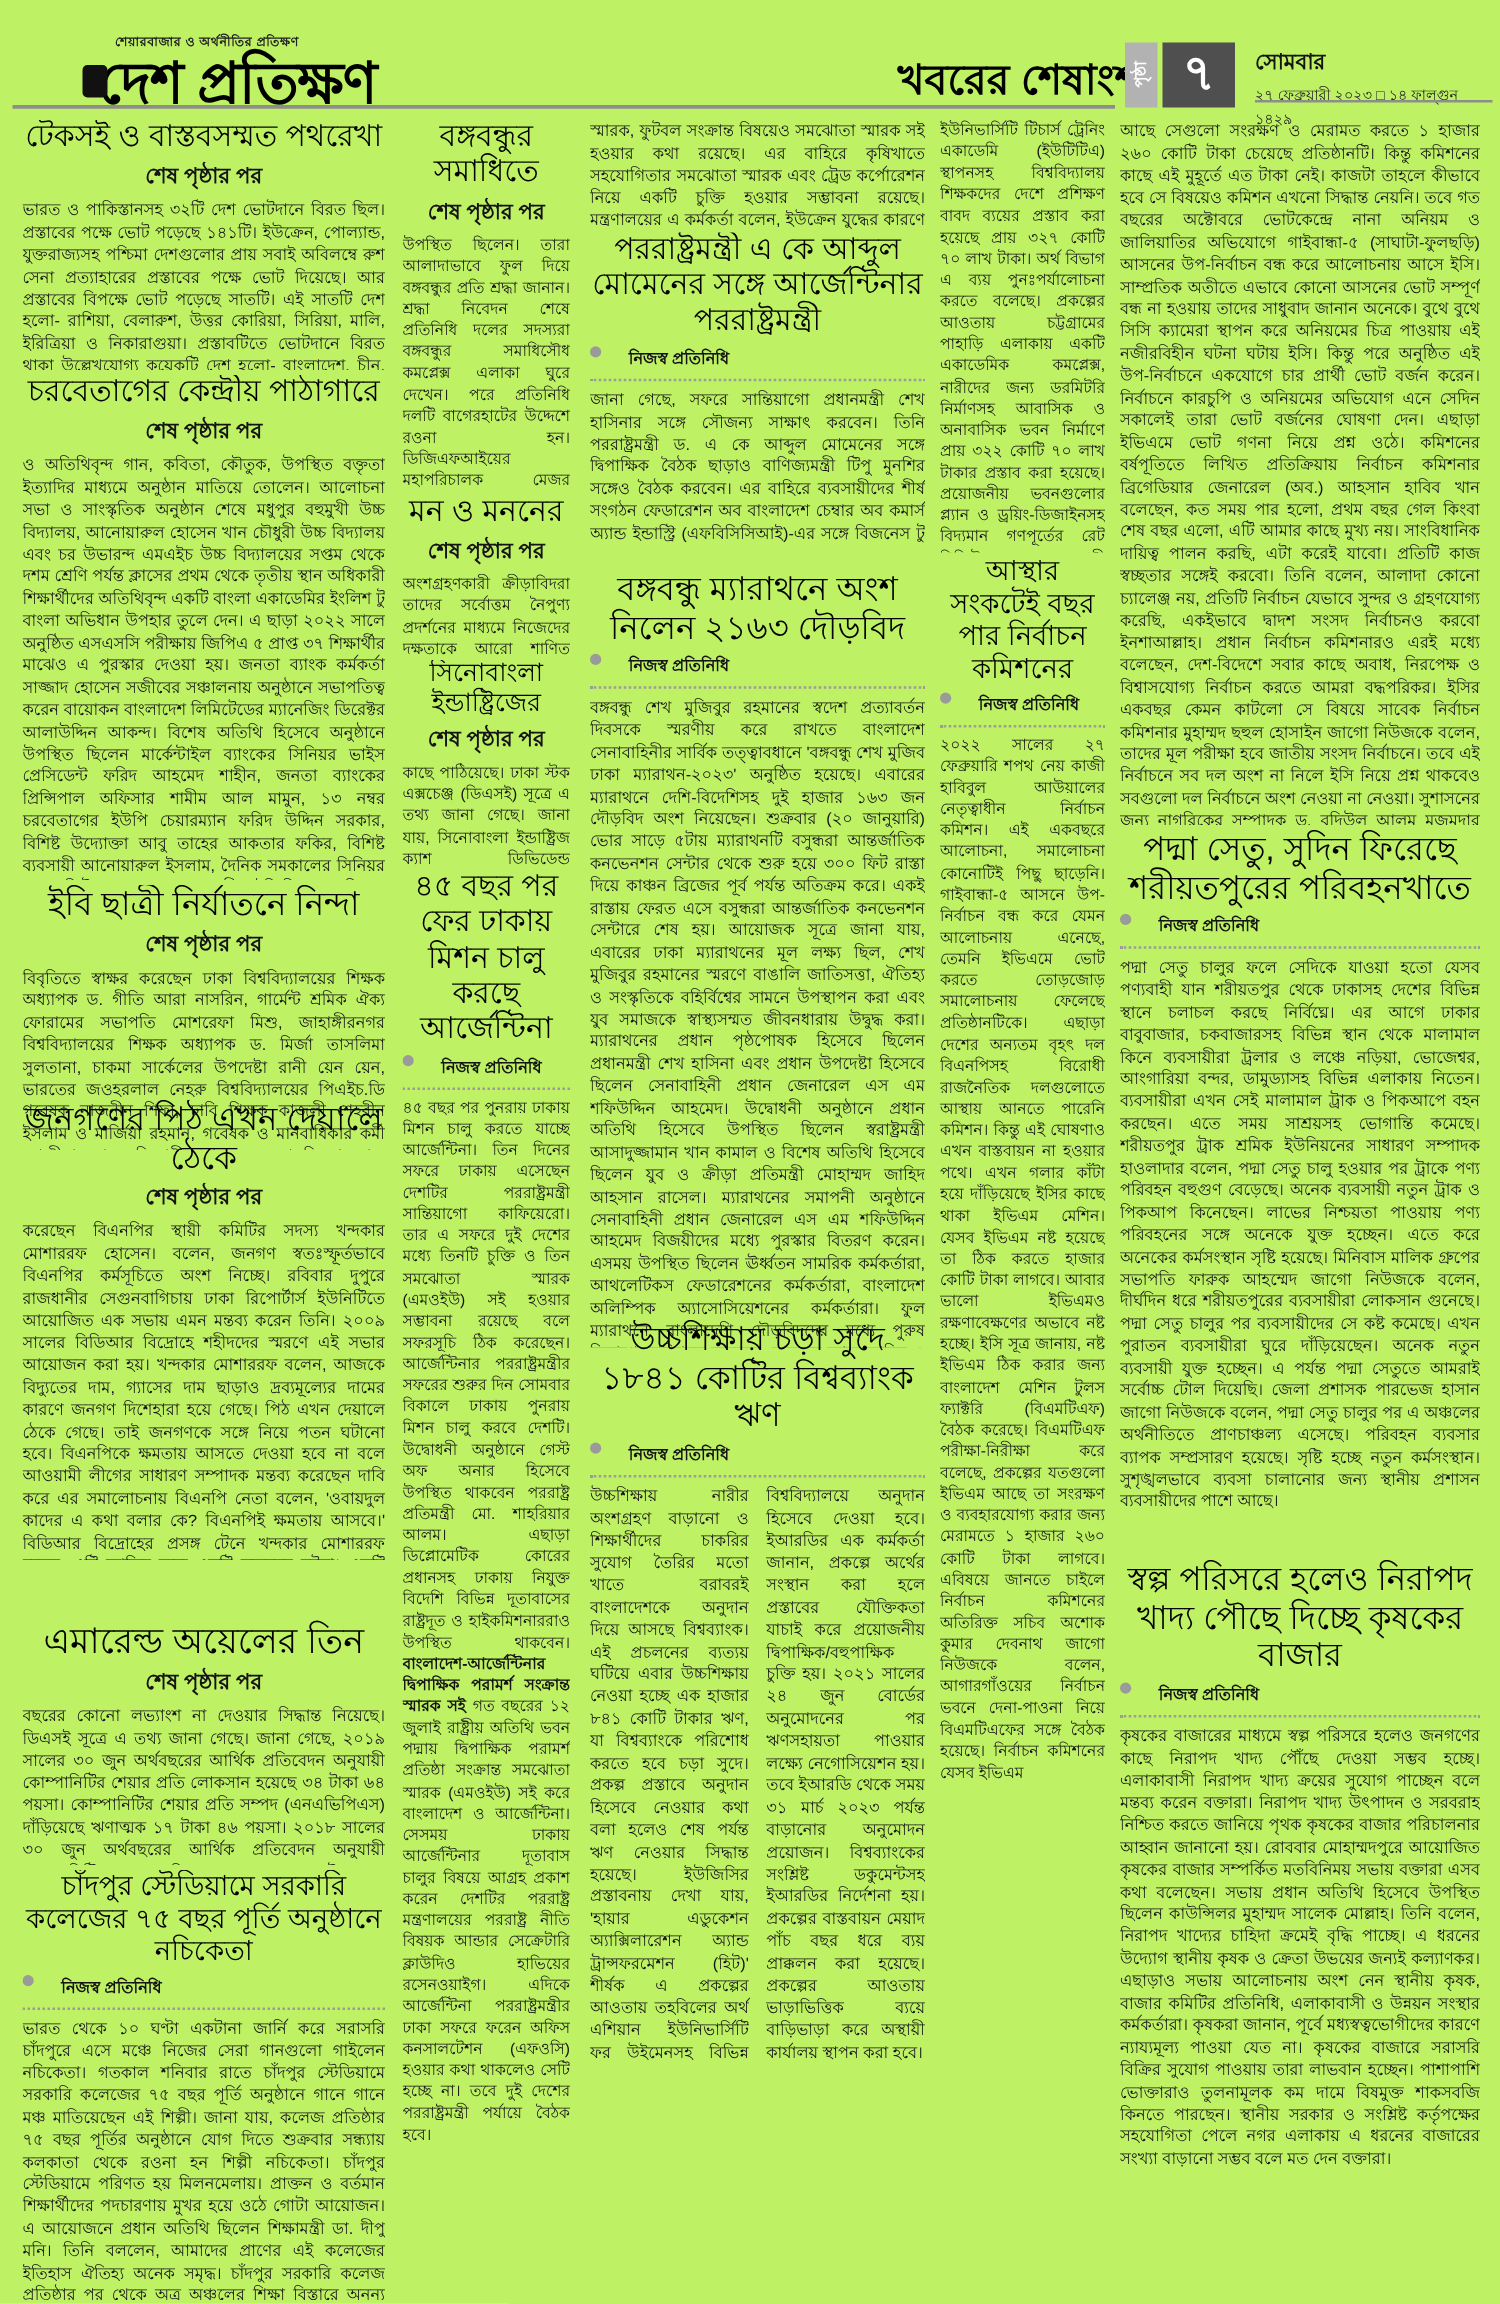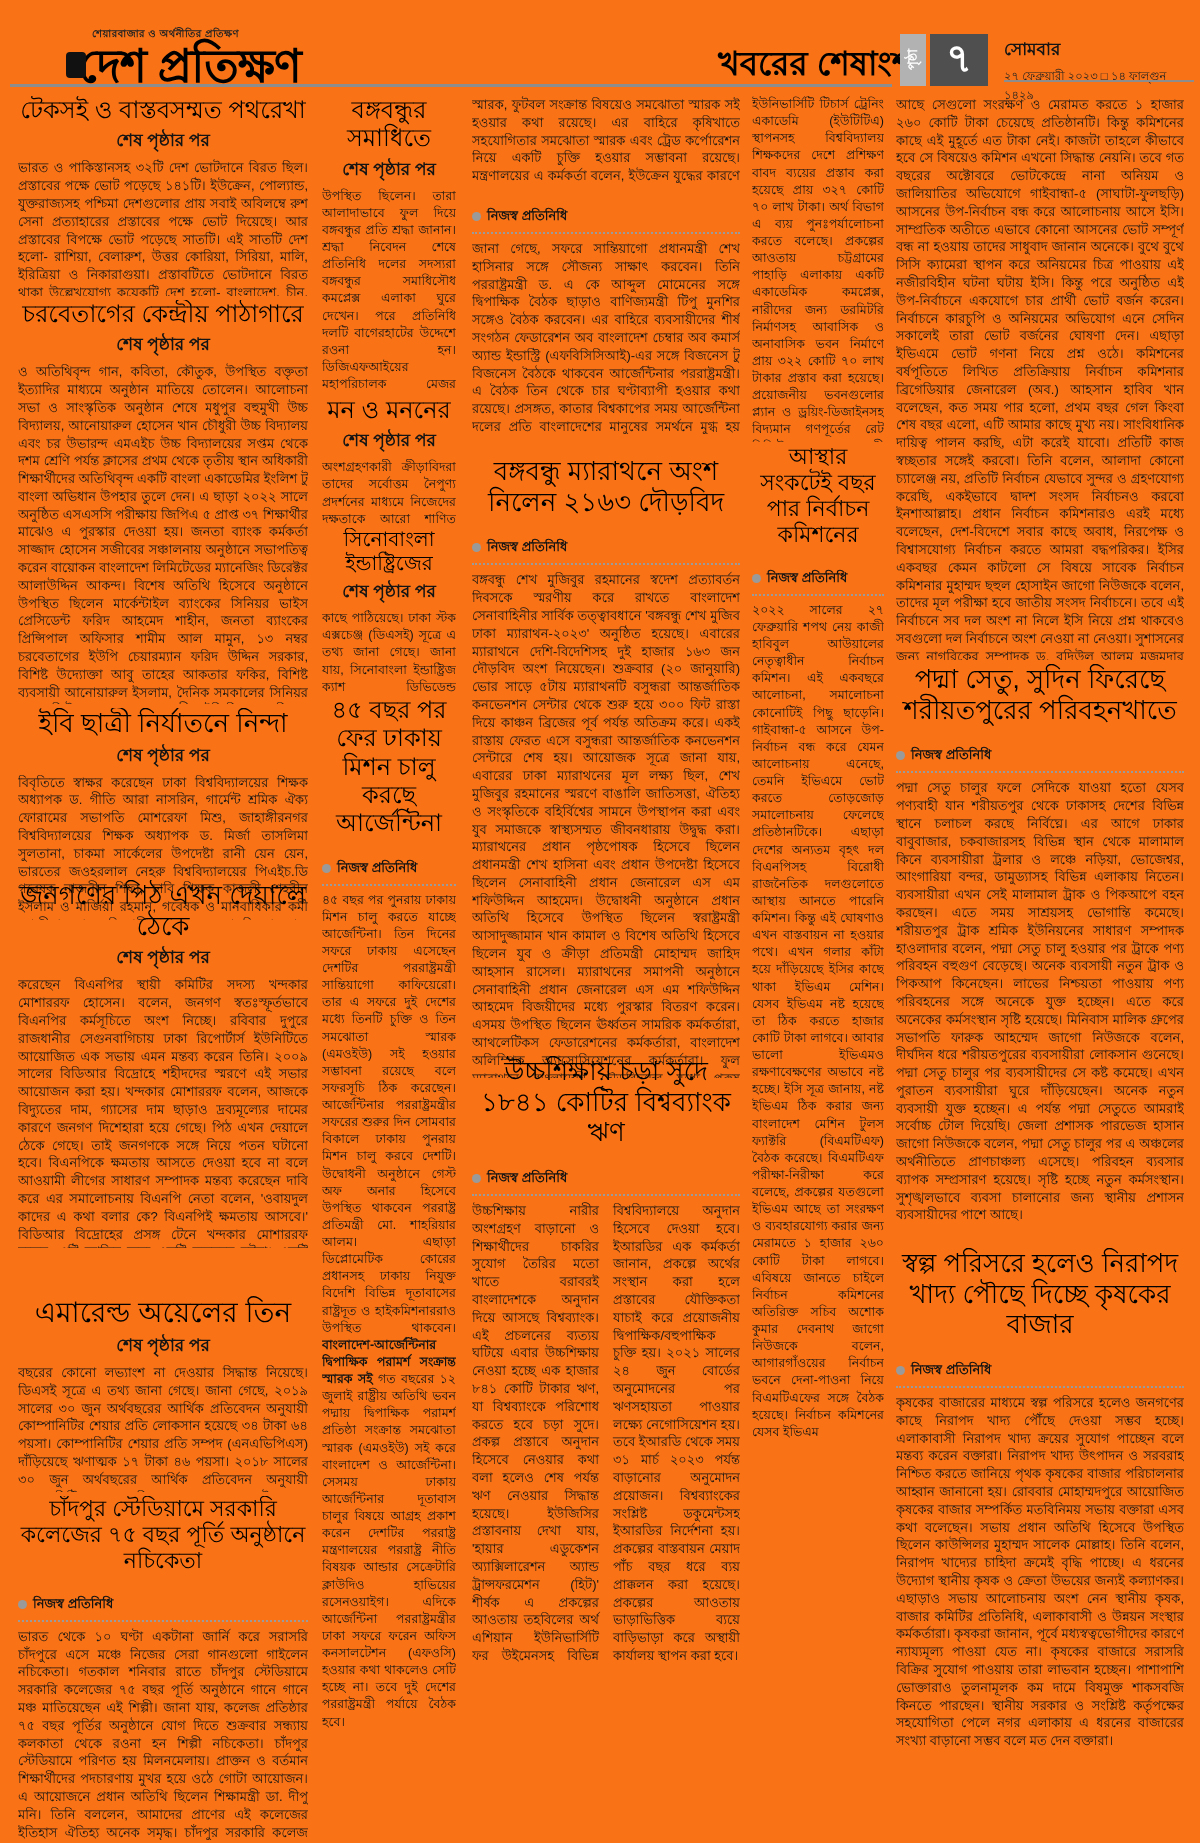--- a/index.html
+++ b/index.html
@@ -1,16 +1,16 @@
 <!DOCTYPE html>
 <html><head>
 <meta charset="utf-8">
 <style>
   html,body{margin:0;padding:0;background:#e9e9e9;}
-  #page{position:relative;width:1200px;height:1843px;background:#f97316;margin:0 auto;
+  #page{position:relative;width:1200px;height:1843px;background:#bef264;margin:0 auto;
         font-family:"Liberation Sans","DejaVu Sans",sans-serif;color:#141414;overflow:hidden;}
   
   #masthead{position:absolute;left:78px;top:26px;}
   .tagline{font-size:10px;font-weight:bold;color:#222;margin-left:14px;letter-spacing:.5px;}
   .mast-title{font-size:46px;font-weight:bold;line-height:1.0;letter-spacing:-1px;color:#000;}
   .seal{position:absolute;left:-12px;top:26px;width:20px;height:26px;background:#111;border-radius:4px;}
   #section-title{position:absolute;left:718px;top:38px;font-size:33px;font-weight:bold;color:#000;}
   #pagelabel-box{position:absolute;left:900px;top:34px;width:26px;height:52px;background:#b2b2b2;
         color:#fff;display:flex;align-items:center;justify-content:center;}
   #pagelabel-box span{writing-mode:vertical-rl;transform:rotate(180deg);font-size:13px;font-weight:bold;}
@@ -18,21 +18,21 @@
         display:flex;align-items:center;justify-content:center;font-size:40px;font-weight:bold;}
   #dateblock{position:absolute;left:1004px;top:36px;width:190px;}
   #day{font-size:17px;font-weight:bold;}
   #dateline{font-size:11.5px;margin-top:4px;color:#222;}
   .hrule{position:absolute;background:#8d8d8d;}
   
   .art{position:absolute;display:flex;flex-direction:column;overflow:hidden;}
   .hl{font-weight:normal;text-align:center;line-height:1.18;color:#000;}
   .s20{font-size:20px;} .s22{font-size:22px;} .s24{font-size:24px;} .s26{font-size:26px;} .s28{font-size:28px;}
   .cont{font-size:17px;font-weight:bold;text-align:center;margin:3px 0 4px;}
-  .by{display:flex;align-items:center;gap:6px;font-size:13px;font-weight:bold;margin:20px 0 3px;}
+  .by{display:flex;align-items:flex-start;gap:22px;font-size:13px;font-weight:bold;margin:6px 0 3px;}
   .dot{width:9px;height:9px;border-radius:50%;background:#9a9a9a;flex:0 0 auto;}
   .dotrule{border-top:2px dotted #9b9b9b;margin:2px 0 6px;}
   .body{font-size:13px;line-height:1.37;text-align:justify;flex:1 1 auto;overflow:hidden;}
   .body.small{font-size:12.5px;}
   .cols2{column-count:2;column-gap:14px;}
   .subhead-inline{font-weight:bold;}
 </style>
 </head>
 <body>
 
@@ -127,20 +127,21 @@
       <span class="subhead-inline">বাংলাদেশ-আর্জেন্টিনার দ্বিপাক্ষিক পরামর্শ সংক্রান্ত স্মারক সই</span>
       <span>গত বছরের ১২ জুলাই রাষ্ট্রীয় অতিথি ভবন পদ্মায় দ্বিপাক্ষিক পরামর্শ প্রতিষ্ঠা সংক্রান্ত সমঝোতা স্মারক (এমওইউ) সই করে বাংলাদেশ ও আর্জেন্টিনা। সেসময় ঢাকায় আর্জেন্টিনার দূতাবাস চালুর বিষয়ে আগ্রহ প্রকাশ করেন দেশটির পররাষ্ট্র মন্ত্রণালয়ের পররাষ্ট্র নীতি বিষয়ক আন্ডার সেক্রেটারি ক্লাউদিও হাভিয়ের রসেনওয়াইগ। এদিকে আর্জেন্টিনা পররাষ্ট্রমন্ত্রীর ঢাকা সফরে ফরেন অফিস কনসালটেশন (এফওসি) হওয়ার কথা থাকলেও সেটি হচ্ছে না। তবে দুই দেশের পররাষ্ট্রমন্ত্রী পর্যায়ে বৈঠক হবে।</span>
     </div>
   </div>
 
   <div class="art" style="left:472px;top:96px;width:268px;height:88px;">
     <div class="body">স্মারক, ফুটবল সংক্রান্ত বিষয়েও সমঝোতা স্মারক সই হওয়ার কথা রয়েছে। এর বাহিরে কৃষিখাতে সহযোগিতার সমঝোতা স্মারক এবং ট্রেড কর্পোরেশন নিয়ে একটি চুক্তি হওয়ার সম্ভাবনা রয়েছে। মন্ত্রণালয়ের এ কর্মকর্তা বলেন, ইউক্রেন যুদ্ধের কারণে আমাদের বিকল্প মার্কেট খুঁজতে হচ্ছে। এজন্য আমরা আর্জেন্টিনা থেকে সয়াবিন তেল আমদানি করতে চাচ্ছি। ওটার প্রেক্ষিতে একটা এমওইউ স্বাক্ষরিত হওয়ার সম্ভাবনা রয়েছে।</div>
   </div>
 
   <div class="art" style="left:472px;top:186px;width:268px;height:248px;">
+    <div class="hl s24">পররাষ্ট্রমন্ত্রী এ কে আব্দুল মোমেনের সঙ্গে আর্জেন্টিনার পররাষ্ট্রমন্ত্রী</div>
     <div class="by">
         <span class="dot"></span>
         <span>নিজস্ব প্রতিনিধি</span>
       </div>
     <div class="dotrule"></div>
     <div class="body">জানা গেছে, সফরে সান্তিয়াগো প্রধানমন্ত্রী শেখ হাসিনার সঙ্গে সৌজন্য সাক্ষাৎ করবেন। তিনি পররাষ্ট্রমন্ত্রী ড. এ কে আব্দুল মোমেনের সঙ্গে দ্বিপাক্ষিক বৈঠক ছাড়াও বাণিজ্যমন্ত্রী টিপু মুনশির সঙ্গেও বৈঠক করবেন। এর বাহিরে ব্যবসায়ীদের শীর্ষ সংগঠন ফেডারেশন অব বাংলাদেশ চেম্বার অব কমার্স অ্যান্ড ইন্ডাস্ট্রি (এফবিসিসিআই)-এর সঙ্গে বিজনেস টু বিজনেস বৈঠকে থাকবেন আর্জেন্টিনার পররাষ্ট্রমন্ত্রী। এ বৈঠক তিন থেকে চার ঘণ্টাব্যাপী হওয়ার কথা রয়েছে। প্রসঙ্গত, কাতার বিশ্বকাপের সময় আর্জেন্টিনা দলের প্রতি বাংলাদেশের মানুষের সমর্থনে মুগ্ধ হয় দক্ষিণ আমেরিকার দেশটি। তারই পরিপ্রেক্ষিতে ঢাকায় পুনরায় মিশন খোলার বিষয়ে গুরুত্ব দেয় আর্জেন্টিনা। বিশ্বকাপের আগে গত বছরের ১২ ডিসেম্বর আর্জেন্টিনায় সান্তিয়াগো এক টুইটে লিখেছিলেন, ঢাকায় ১৯৭৮ সালে বন্ধ হয়ে যাওয়া আর্জেন্টিনার দূতাবাস আবার চালুর বিষয়ে বাংলাদেশের পররাষ্ট্রমন্ত্রী ড. এ কে আব্দুল মোমেনের সঙ্গে আলোচনা হয়েছে।</div>
   </div>
 
   <div class="art" style="left:472px;top:456px;width:268px;height:622px;">
     <div class="hl s26">বঙ্গবন্ধু ম্যারাথনে অংশ নিলেন ২১৬৩ দৌড়বিদ</div>

